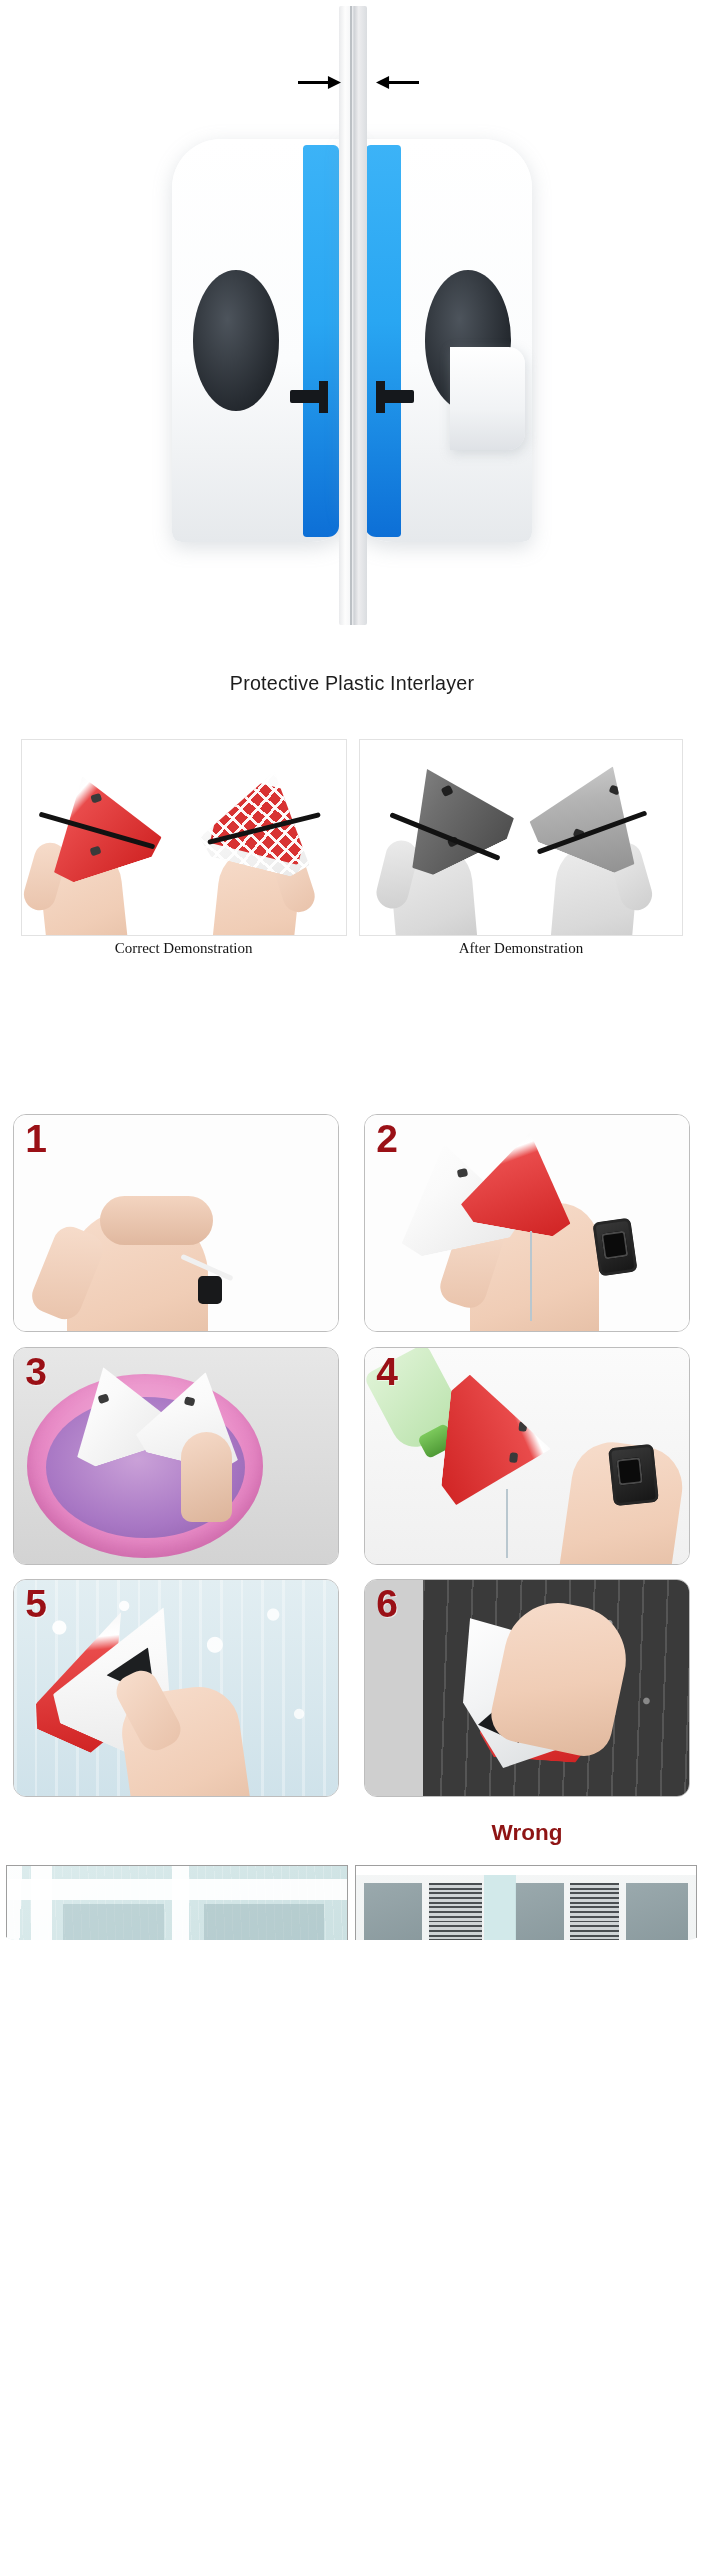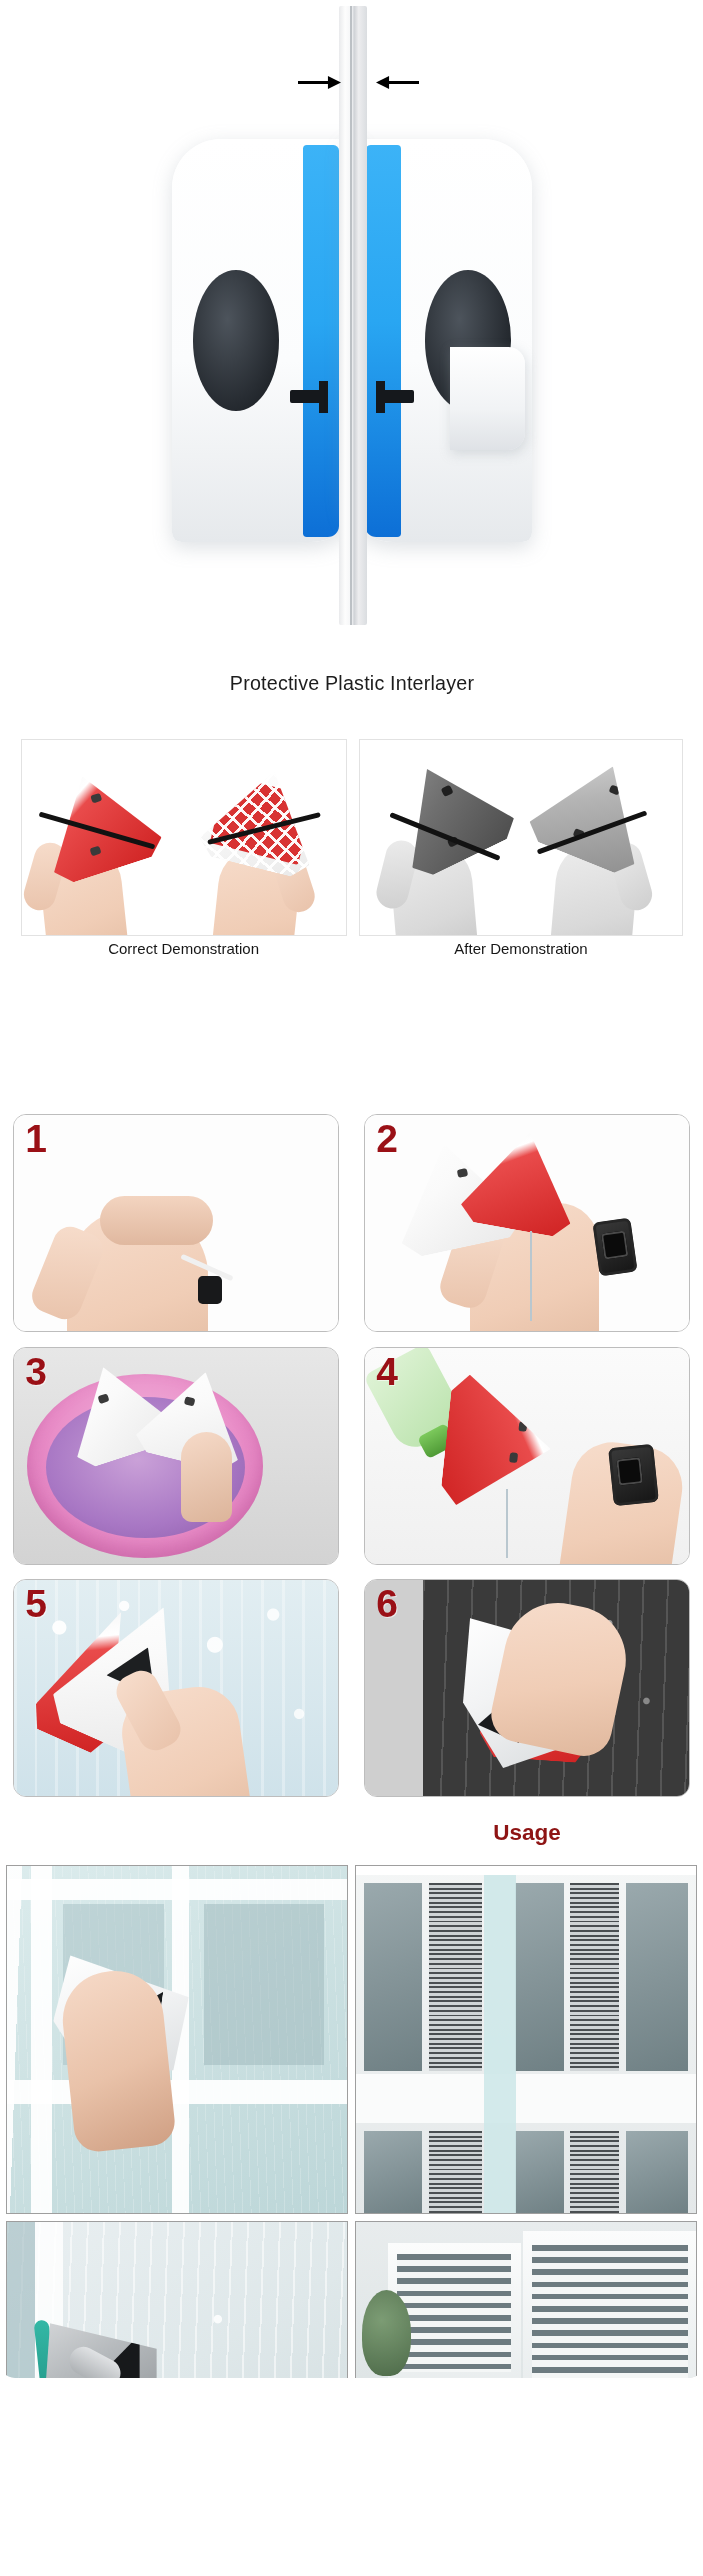--- a/index.html
+++ b/index.html
@@ -4,21 +4,21 @@
 <style>
   * { box-sizing: border-box; margin: 0; padding: 0; }
   html, body {
     width: 704px;
     background: #ffffff;
     font-family: "Liberation Sans", sans-serif;
   }
   #page {
     position: relative;
     width: 704px;
-    height: 2378px;
+    height: 1940px;
     background: #ffffff;
     overflow: hidden;
     border-radius: 15px;
   }
 
   
   .hero {
     position: absolute; left: 0; top: 0;
     width: 704px; height: 657px;
     background: #ffffff;
@@ -99,21 +99,21 @@
 
   
   .demo-row { position:absolute; left:0; top:739px; width:704px; height:197px; }
   .demo-frame {
     position:absolute; top:0; height:197px;
     border:0.9px solid #e2e2e2; background:#ffffff; overflow:hidden;
   }
   .demo-left  { left:20.6px;  width:326px; }
   .demo-right { left:359px; width:324px; }
   .demo-cap {
-    position:absolute; top:940px; font-size:15px; color:#161616; text-align:center;
+    position:absolute; top:940px; font-size:15px; color:#161616; text-align:center;font-family:Liberation Serif, serif;
   }
   .demo-cap-l { left:20.6px;  width:326px; }
   .demo-cap-r { left:359px; width:324px; }
 
   
   .scene { position:absolute; inset:0; }
   .hand {
     position:absolute; bottom:-39px; width:81px; height:141px;
     background:linear-gradient(160deg,#f7ddcc 0%,#f0cdb6 55%,#dfb79c 100%);
     border-radius:41px 41px 19px 19px;
@@ -457,21 +457,21 @@
       <div class="bg-dark"></div>
       <div class="tool-tri tri-red" style="left:118px; top:34px; width:113px; height:146px; transform:rotate(4deg);"></div>
       <div class="tool-white" style="left:98px; top:32px; width:118px; height:156px;">
         <div class="wedge2" style="right:62px;top:77px;width:41px;height:54px;"></div>
       </div>
       <div class="hand" style="left:135px; top:24.4px; width:122px; height:146px; border-radius:54px 54px 28px 28px; transform:rotate(12deg);"></div>
       <div class="step-num">6</div>
     </div>
   </section>
 
-  <div class="ba-cap ba-cap-r">Usage</div>
+  <div class="ba-cap ba-cap-r">Wrong</div>
 
   <section class="grid">
 
     <div class="cell cell-c1 cell-r1">
       <div class="win-dirty"></div>
       <div class="mullion-v" style="left:24.4px; width:20.6px;"></div>
       <div class="mullion-v" style="left:165px; width:17px;"></div>
       <div class="mullion-h" style="top:13px; height:20.6px;"></div>
       <div class="mullion-h" style="top:214px; height:24.4px;"></div>
       <div class="light-streak" style="left:56px; top:38px; width:101px; height:161px; background:rgba(160,186,190,.45);"></div>

